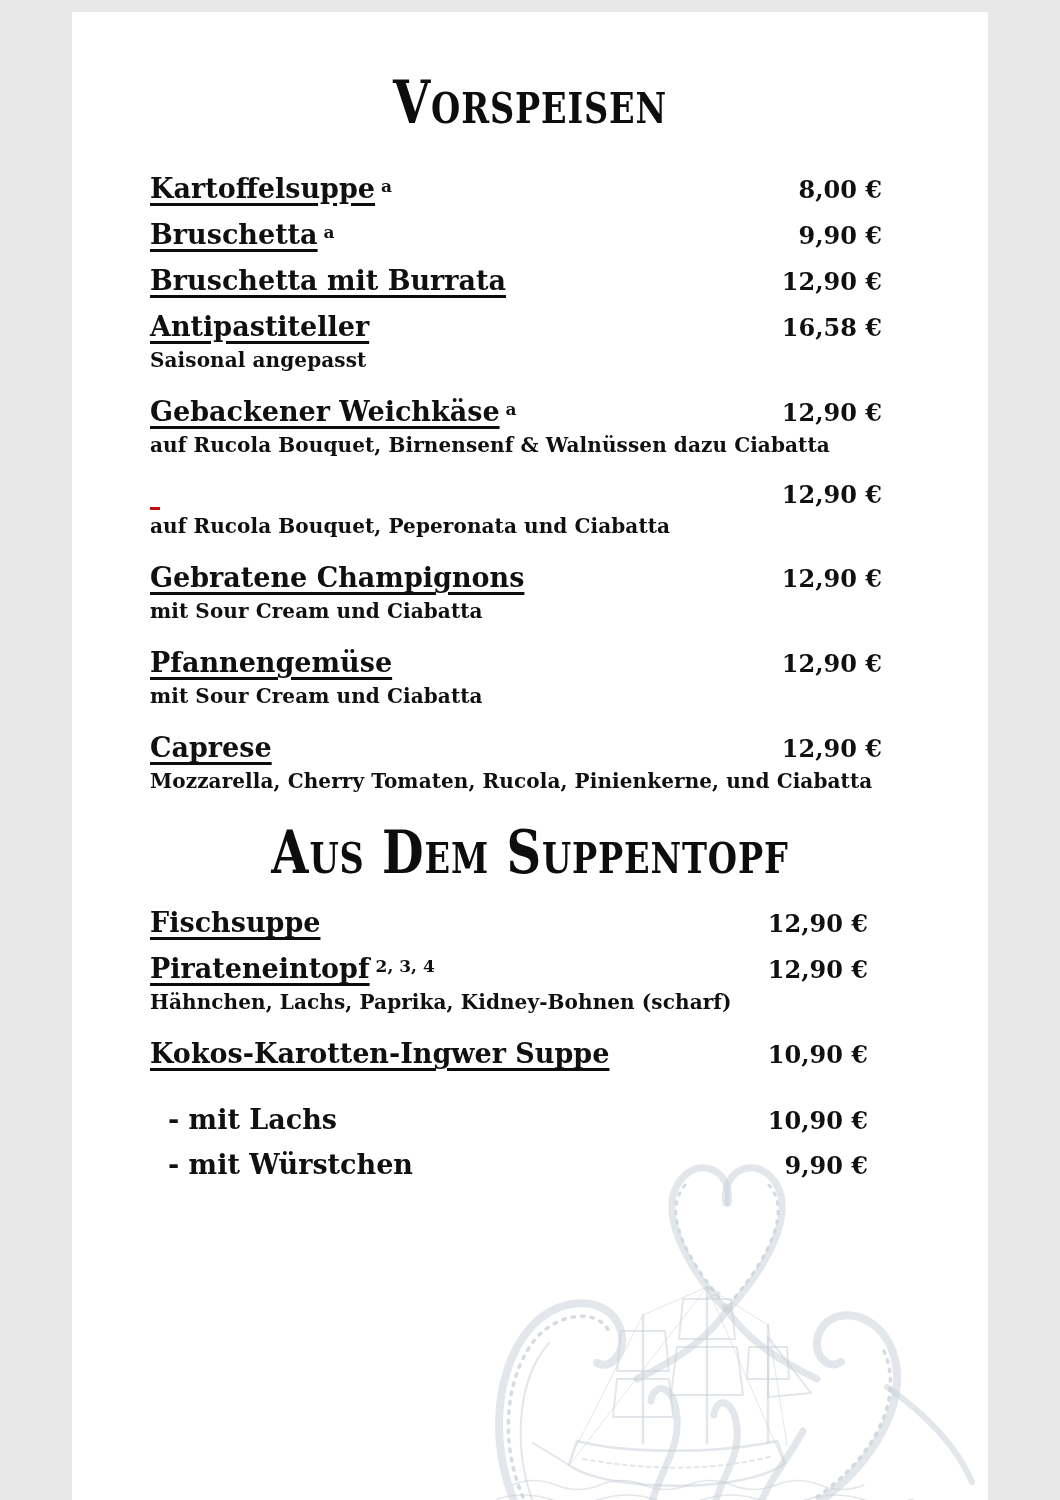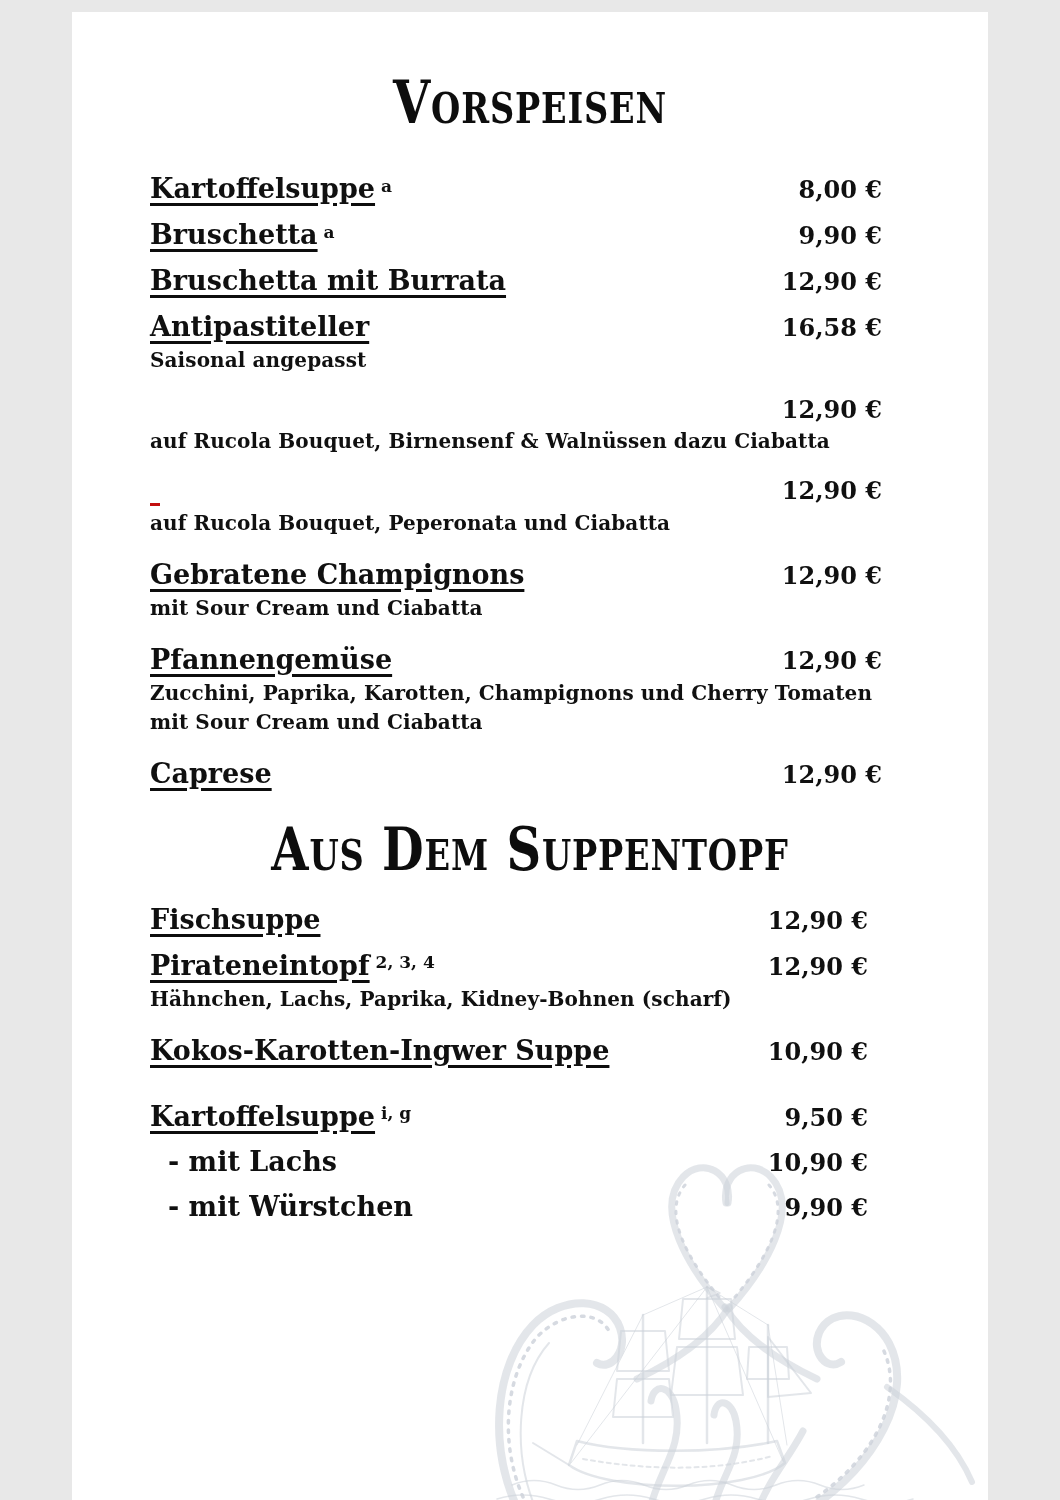--- a/index.html
+++ b/index.html
@@ -142,20 +142,21 @@
           </div>
           <div class="row has-desc">
             <div class="line">
               <span class="name-wrap"><span class="item-name">Antipastiteller</span></span>
               <span class="price">16,58 €</span>
             </div>
             <div class="desc">Saisonal angepasst</div>
           </div>
           <div class="row has-desc">
             <div class="line">
+              <span class="name-wrap"><span class="item-name">Gebackener Weichkäse</span><sup class="item-sup">a</sup></span>
               <span class="price">12,90 €</span>
             </div>
             <div class="desc">auf Rucola Bouquet, Birnensenf &amp; Walnüssen dazu Ciabatta</div>
           </div>
           <div class="row has-desc">
             <div class="line">
               <span class="name-wrap"><span class="red-mark"></span></span>
               <span class="price">12,90 €</span>
             </div>
             <div class="desc">auf Rucola Bouquet, Peperonata und Ciabatta</div>
@@ -165,28 +166,28 @@
               <span class="name-wrap"><span class="item-name">Gebratene Champignons</span></span>
               <span class="price">12,90 €</span>
             </div>
             <div class="desc">mit Sour Cream und Ciabatta</div>
           </div>
           <div class="row has-desc">
             <div class="line">
               <span class="name-wrap"><span class="item-name">Pfannengemüse</span></span>
               <span class="price">12,90 €</span>
             </div>
-            <div class="desc">Zucchini, Paprika, Karotten, Champignons und Cherry Tomaten</div>
             <div class="desc">mit Sour Cream und Ciabatta</div>
           </div>
           <div class="row has-desc">
             <div class="line">
               <span class="name-wrap"><span class="item-name">Caprese</span></span>
               <span class="price">12,90 €</span>
             </div>
+            <div class="desc">Mozzarella, Cherry Tomaten, Rucola, Pinienkerne, und Ciabatta</div>
           </div>
         </div>
     </div>
 
     <div class="section s2">
       <div class="section-title">Aus Dem Suppentopf</div>
       <div class="items">
           <div class="row">
             <div class="line">
               <span class="name-wrap"><span class="item-name">Fischsuppe</span></span>
@@ -200,24 +201,20 @@
             </div>
             <div class="desc">Hähnchen, Lachs, Paprika, Kidney-Bohnen (scharf)</div>
           </div>
           <div class="row">
             <div class="line">
               <span class="name-wrap"><span class="item-name">Kokos-Karotten-Ingwer Suppe</span></span>
               <span class="price">10,90 €</span>
             </div>
           </div>
           <div class="row gap-before">
-            <div class="line">
-              <span class="name-wrap"><span class="item-name">Kartoffelsuppe</span><sup class="item-sup">i, g</sup></span>
-              <span class="price">9,50 €</span>
-            </div>
             <div class="line variant">
               <span class="vlabel">- mit Lachs</span>
               <span class="price">10,90 €</span>
             </div>
             <div class="line variant">
               <span class="vlabel">- mit Würstchen</span>
               <span class="price">9,90 €</span>
             </div>
           </div>
         </div>

